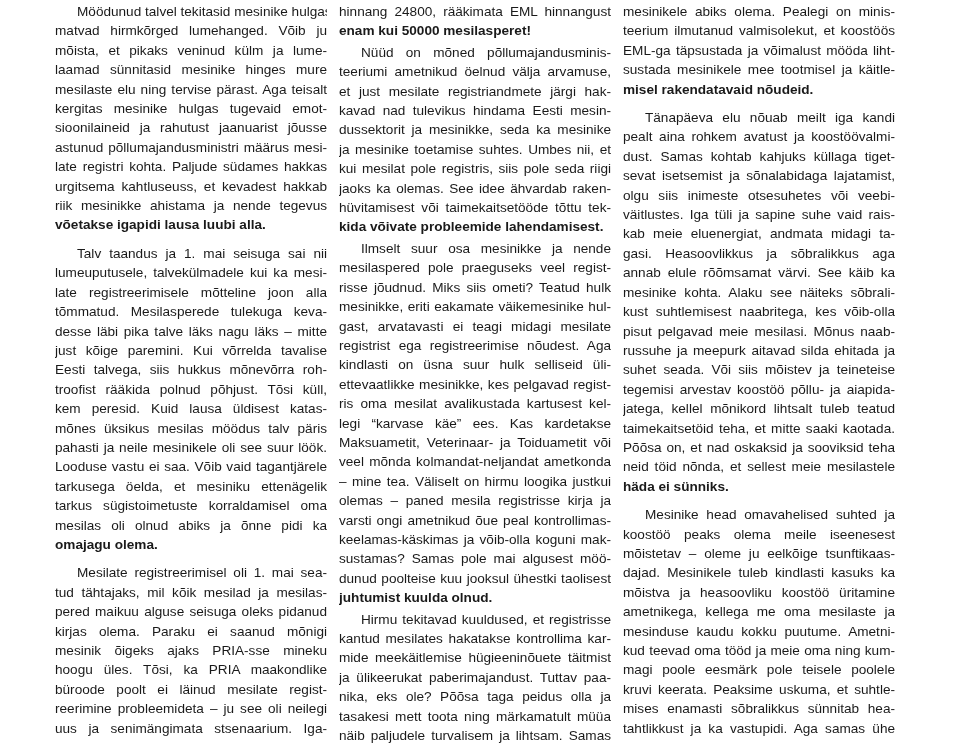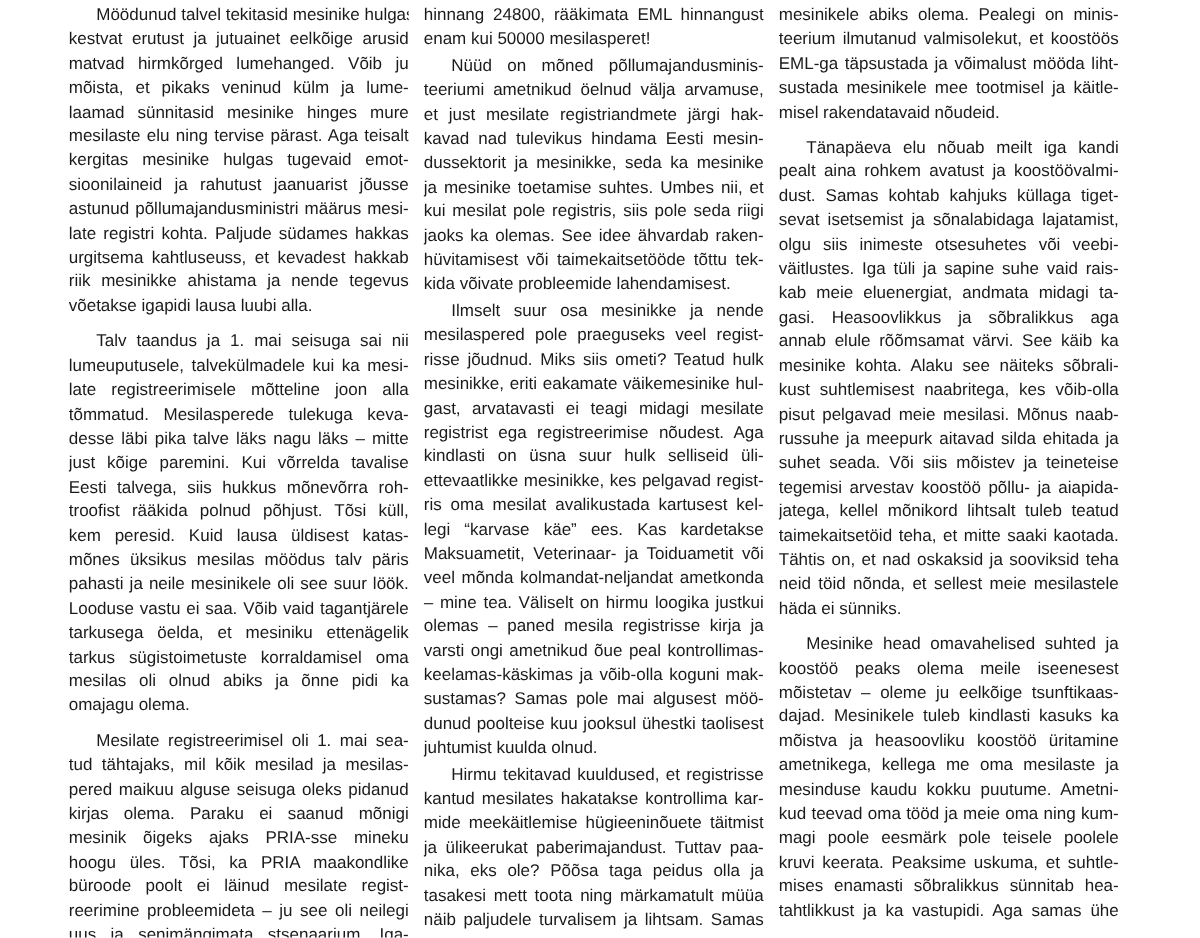--- a/index.html
+++ b/index.html
@@ -43,33 +43,33 @@
     .para.gap-small { margin-top: 2px; }
     .line {
       display: block;
       text-align: justify;
       text-align-last: justify;
       white-space: nowrap;
       overflow: hidden;
     }
     .line.last {
       text-align-last: left;
+      font-weight: bold;
     }
     .line.first-indent {
       padding-left: 22px;
     }
   </style>
 </head>
 <body>
 
 <div class="page">
   <div class="column col-1">
       <div class="para">
         <span class="line first-indent">Möödunud talvel tekitasid mesinike hulgas</span>
-        <span class="line">kestvat erutust ja jutuainet eelkõige arusid</span>
         <span class="line">matvad hirmkõrged lumehanged. Võib ju</span>
         <span class="line">mõista, et pikaks veninud külm ja lume-</span>
         <span class="line">laamad sünnitasid mesinike hinges mure</span>
         <span class="line">mesilaste elu ning tervise pärast. Aga teisalt</span>
         <span class="line">kergitas mesinike hulgas tugevaid emot-</span>
         <span class="line">sioonilaineid ja rahutust jaanuarist jõusse</span>
         <span class="line">astunud põllumajandusministri määrus mesi-</span>
         <span class="line">late registri kohta. Paljude südames hakkas</span>
         <span class="line">urgitsema kahtluseuss, et kevadest hakkab</span>
         <span class="line">riik mesinikke ahistama ja nende tegevus</span>
@@ -172,21 +172,21 @@
         <span class="line">gasi. Heasoovlikkus ja sõbralikkus aga</span>
         <span class="line">annab elule rõõmsamat värvi. See käib ka</span>
         <span class="line">mesinike kohta. Alaku see näiteks sõbrali-</span>
         <span class="line">kust suhtlemisest naabritega, kes võib-olla</span>
         <span class="line">pisut pelgavad meie mesilasi. Mõnus naab-</span>
         <span class="line">russuhe ja meepurk aitavad silda ehitada ja</span>
         <span class="line">suhet seada. Või siis mõistev ja teineteise</span>
         <span class="line">tegemisi arvestav koostöö põllu- ja aiapida-</span>
         <span class="line">jatega, kellel mõnikord lihtsalt tuleb teatud</span>
         <span class="line">taimekaitsetöid teha, et mitte saaki kaotada.</span>
-        <span class="line">Tähtis on, et nad oskaksid ja sooviksid teha</span>
+        <span class="line">Põõsa on, et nad oskaksid ja sooviksid teha</span>
         <span class="line">neid töid nõnda, et sellest meie mesilastele</span>
         <span class="line last">häda ei sünniks.</span>
       </div>
       <div class="para gap">
         <span class="line first-indent">Mesinike head omavahelised suhted ja</span>
         <span class="line">koostöö peaks olema meile iseenesest</span>
         <span class="line">mõistetav – oleme ju eelkõige tsunftikaas-</span>
         <span class="line">dajad. Mesinikele tuleb kindlasti kasuks ka</span>
         <span class="line">mõistva ja heasoovliku koostöö üritamine</span>
         <span class="line">ametnikega, kellega me oma mesilaste ja</span>

